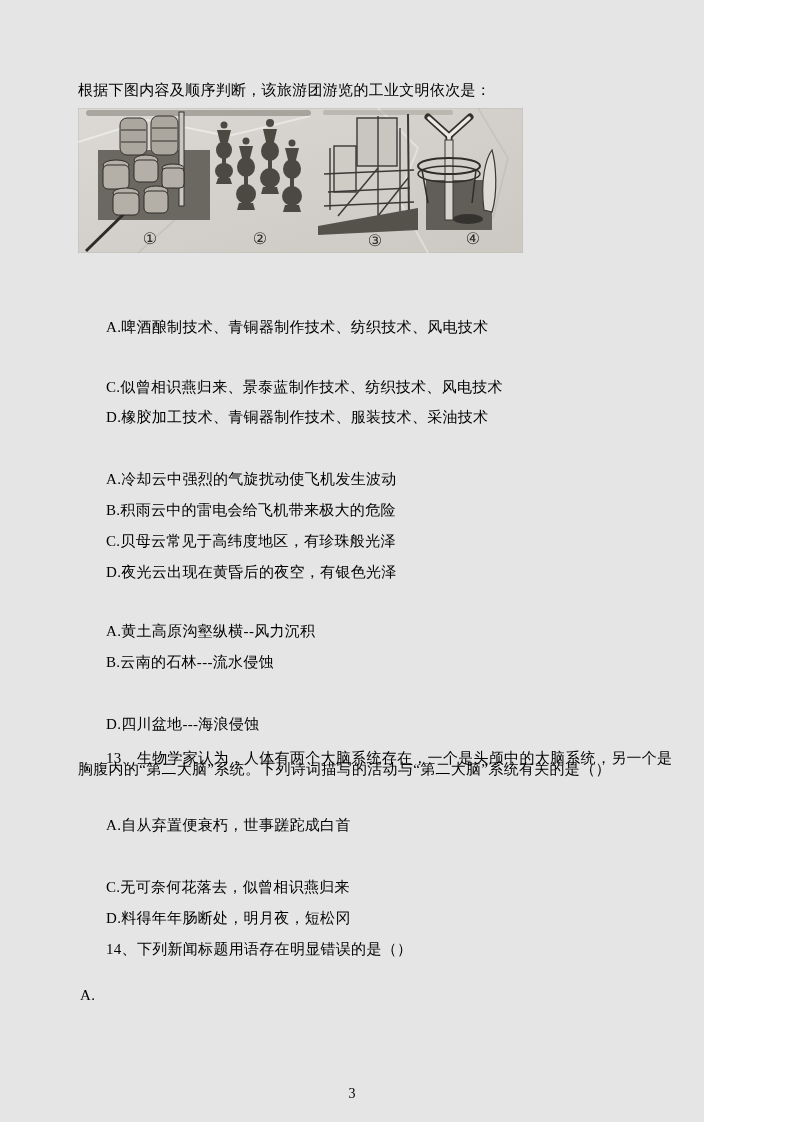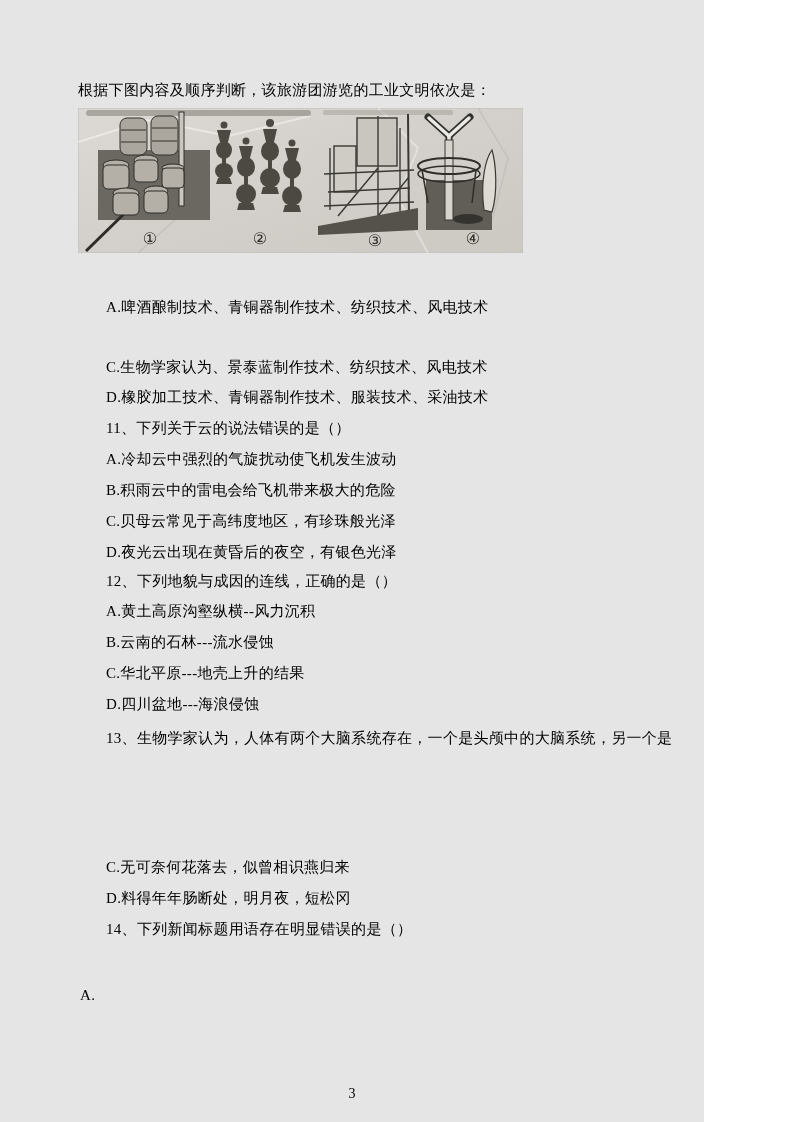--- a/index.html
+++ b/index.html
@@ -12,21 +12,21 @@
     color:#000000;
   }
   .ln{
     position:absolute;
     font-size:15px;
     line-height:22px;
     white-space:pre;
     letter-spacing:0.3px;
   }
   .flush{left:78px;}
-  .ind{left:106px;}
+  .ind{left:106px;margin-top:20px;}
   .figure-wrap{
     position:absolute;
     left:78px;top:108px;
     width:445px;height:145px;
   }
   .pagenum{
     position:absolute;
     left:0;top:1086px;
     width:100%;
     text-align:center;
@@ -157,36 +157,35 @@
       </g>
 
       <text x="72" y="136" text-anchor="middle" font-size="16" fill="#2e2c28">①</text>
       <text x="182" y="136" text-anchor="middle" font-size="16" fill="#2e2c28">②</text>
       <text x="297" y="138" text-anchor="middle" font-size="16" fill="#2e2c28">③</text>
       <text x="395" y="136" text-anchor="middle" font-size="16" fill="#2e2c28">④</text>
     </svg>
   </div>
 
   <div class="ln ind" style="top:296px">A.啤酒酿制技术、青铜器制作技术、纺织技术、风电技术</div>
-  <div class="ln ind" style="top:356px">C.生物学家认为、景泰蓝制作技术、纺织技术、风电技术</div>
+  <div class="ln ind" style="top:356px">C.似曾相识燕归来、景泰蓝制作技术、纺织技术、风电技术</div>
   <div class="ln ind" style="top:386px">D.橡胶加工技术、青铜器制作技术、服装技术、采油技术</div>
 
-  <div class="ln ind" style="top:417px">11、下列关于云的说法错误的是（）</div>
   <div class="ln ind" style="top:448px">A.冷却云中强烈的气旋扰动使飞机发生波动</div>
   <div class="ln ind" style="top:479px">B.积雨云中的雷电会给飞机带来极大的危险</div>
   <div class="ln ind" style="top:541px">D.夜光云出现在黄昏后的夜空，有银色光泽</div>
   <div class="ln ind" style="top:510px">C.贝母云常见于高纬度地区，有珍珠般光泽</div>
 
-  <div class="ln ind" style="top:570px">12、下列地貌与成因的连线，正确的是（）</div>
   <div class="ln ind" style="top:600px">A.黄土高原沟壑纵横--风力沉积</div>
   <div class="ln ind" style="top:631px">B.云南的石林---流水侵蚀</div>
-  <div class="ln ind" style="top:662px">C.华北平原---地壳上升的结果</div>
   <div class="ln ind" style="top:693px">D.四川盆地---海浪侵蚀</div>
 
   <div class="ln ind" style="top:727px">13、生物学家认为，人体有两个大脑系统存在，一个是头颅中的大脑系统，另一个是</div>
+  <div class="ln flush" style="top:758px">胸腹内的“第二大脑”系统。下列诗词描写的活动与“第二大脑”系统有关的是（）</div>
+  <div class="ln ind" style="top:794px">A.自从弃置便衰朽，世事蹉跎成白首</div>
   <div class="ln ind" style="top:887px">D.料得年年肠断处，明月夜，短松冈</div>
   <div class="ln ind" style="top:856px">C.无可奈何花落去，似曾相识燕归来</div>
 
   <div class="ln ind" style="top:918px">14、下列新闻标题用语存在明显错误的是（）</div>
 
   <div class="ln" style="top:984px;left:80px">A.</div>
 
   <div class="pagenum">3</div>
 
 </div>

